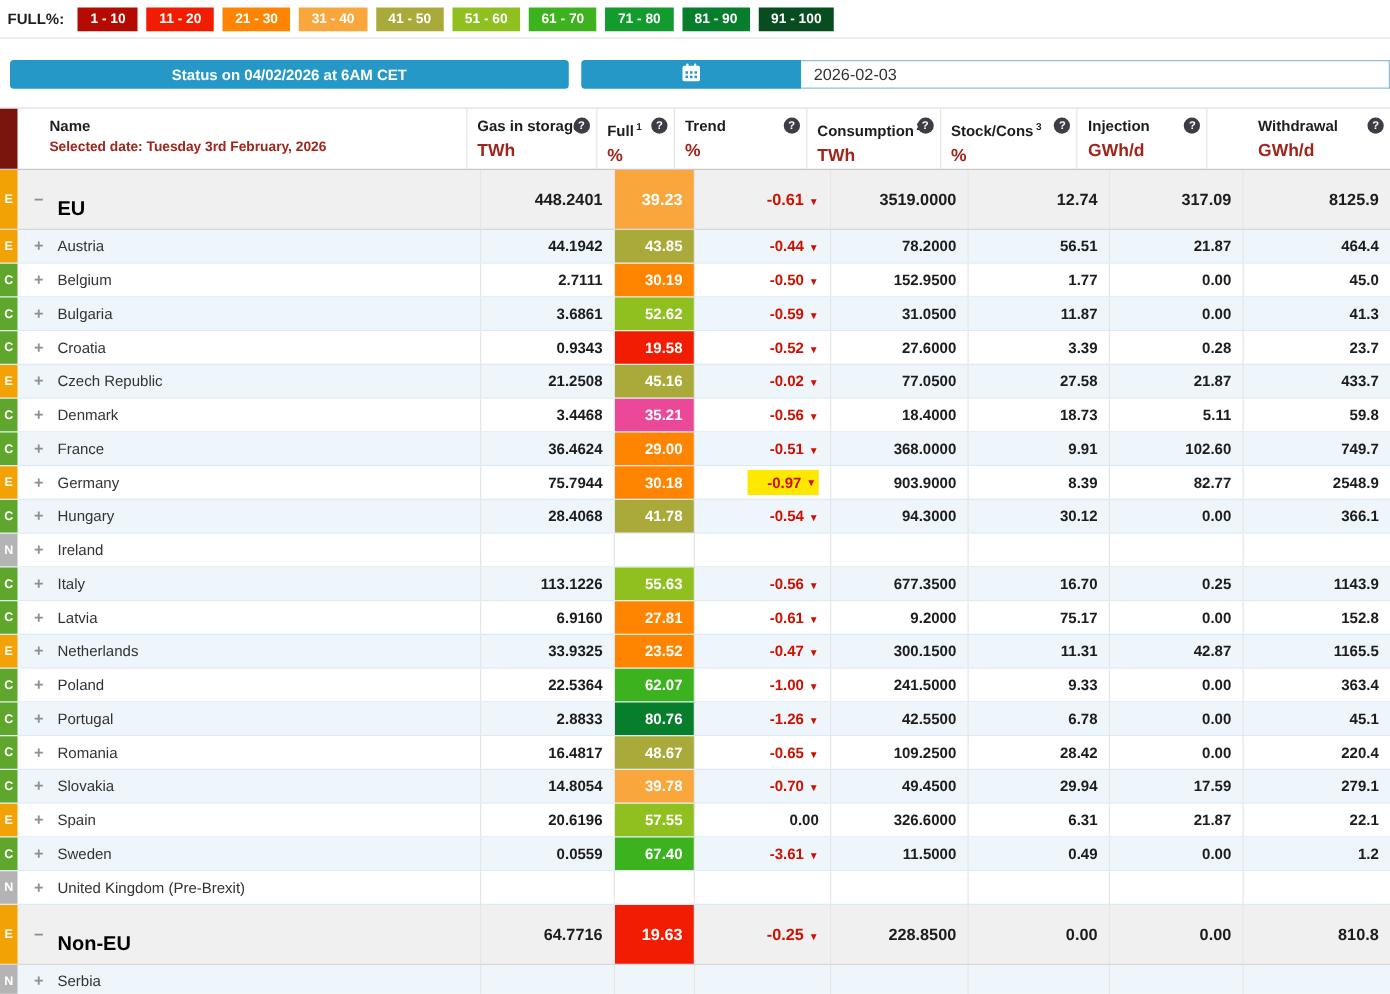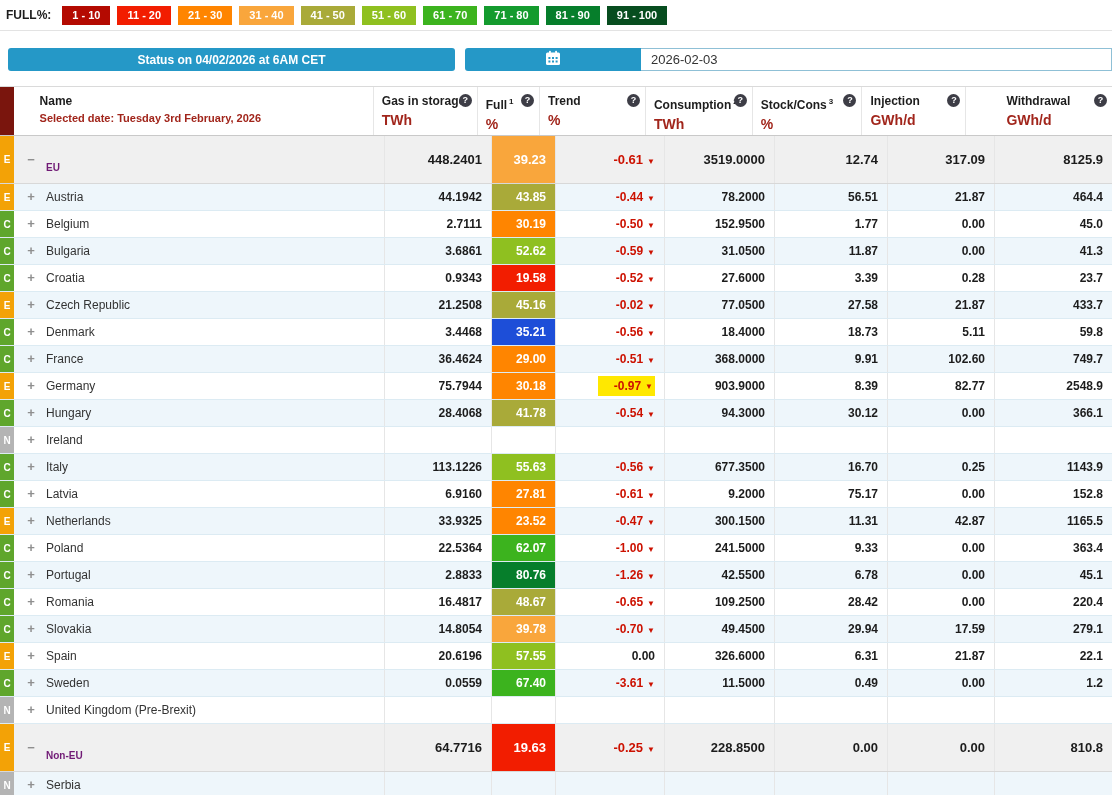--- a/index.html
+++ b/index.html
@@ -45,21 +45,21 @@
   .row.shade { background:#eef6fb; }
   .row.group { min-height:48px; background:#f0f0f0; border-bottom:1px solid #d8d8d8; }
   .tab { width:14px; display:flex; align-items:center; justify-content:center;
     color:#fff; font-size:10px; font-weight:bold; }
   .tab.E { background:#f3a206; } .tab.C { background:#5fa62c; } .tab.N { background:#b4b4b4; }
   .name-cell { width:371px; display:flex; align-items:center; padding-left:11px; gap:9px;
     border-right:1px solid #e6e6e6; }
   .expand { width:12px; text-align:center; color:#8f8f8f; font-size:13px; font-weight:bold;
     cursor:pointer; line-height:12px; }
   .cname { font-size:12px; color:#333; cursor:pointer; }
-  .group .cname { font-size:10px; font-weight:bold; color:#701a75;margin-top:16px; }
+  .group .cname { font-size:16px; font-weight:bold; color:#000000;margin-top:16px; }
   .num { display:flex; align-items:center; justify-content:flex-end; padding-right:9px;
     font-size:12px; font-weight:bold; color:#1c1c1c; border-right:1px solid #e6e6e6; }
   .num:last-child { border-right:none; }
   .group .num { font-size:13px; }
   .full-cell { color:#fff; }
   .trend-val { color:#cc1100; }
   .arrow { color:#cc1100; font-size:8px; margin-left:4px; }
   .trend-flat .trend-val { color:#1c1c1c; }
   .hl { background:#ffe800; display:flex; align-items:center; padding:3px 2px 3px 16px; }
 </style>
@@ -236,21 +236,21 @@
         <div class="num c-inj">21.87</div>
         <div class="num c-wd">433.7</div>
       </div>
       <div class="row">
         <div class="tab C">C</div>
         <div class="name-cell">
           <span class="expand">+</span>
           <span class="cname">Denmark</span>
         </div>
         <div class="num c-storage">3.4468</div>
-        <div class="num c-full full-cell" style="background:#1d4ed8">35.21</div>
+        <div class="num c-full full-cell" style="background:#ec4899">35.21</div>
         <div class="num c-trend">
           <span class=""><span class="trend-val">-0.56</span><span class="arrow">▼</span></span>
         </div>
         <div class="num c-cons">18.4000</div>
         <div class="num c-sc">18.73</div>
         <div class="num c-inj">5.11</div>
         <div class="num c-wd">59.8</div>
       </div>
       <div class="row shade">
         <div class="tab C">C</div>

